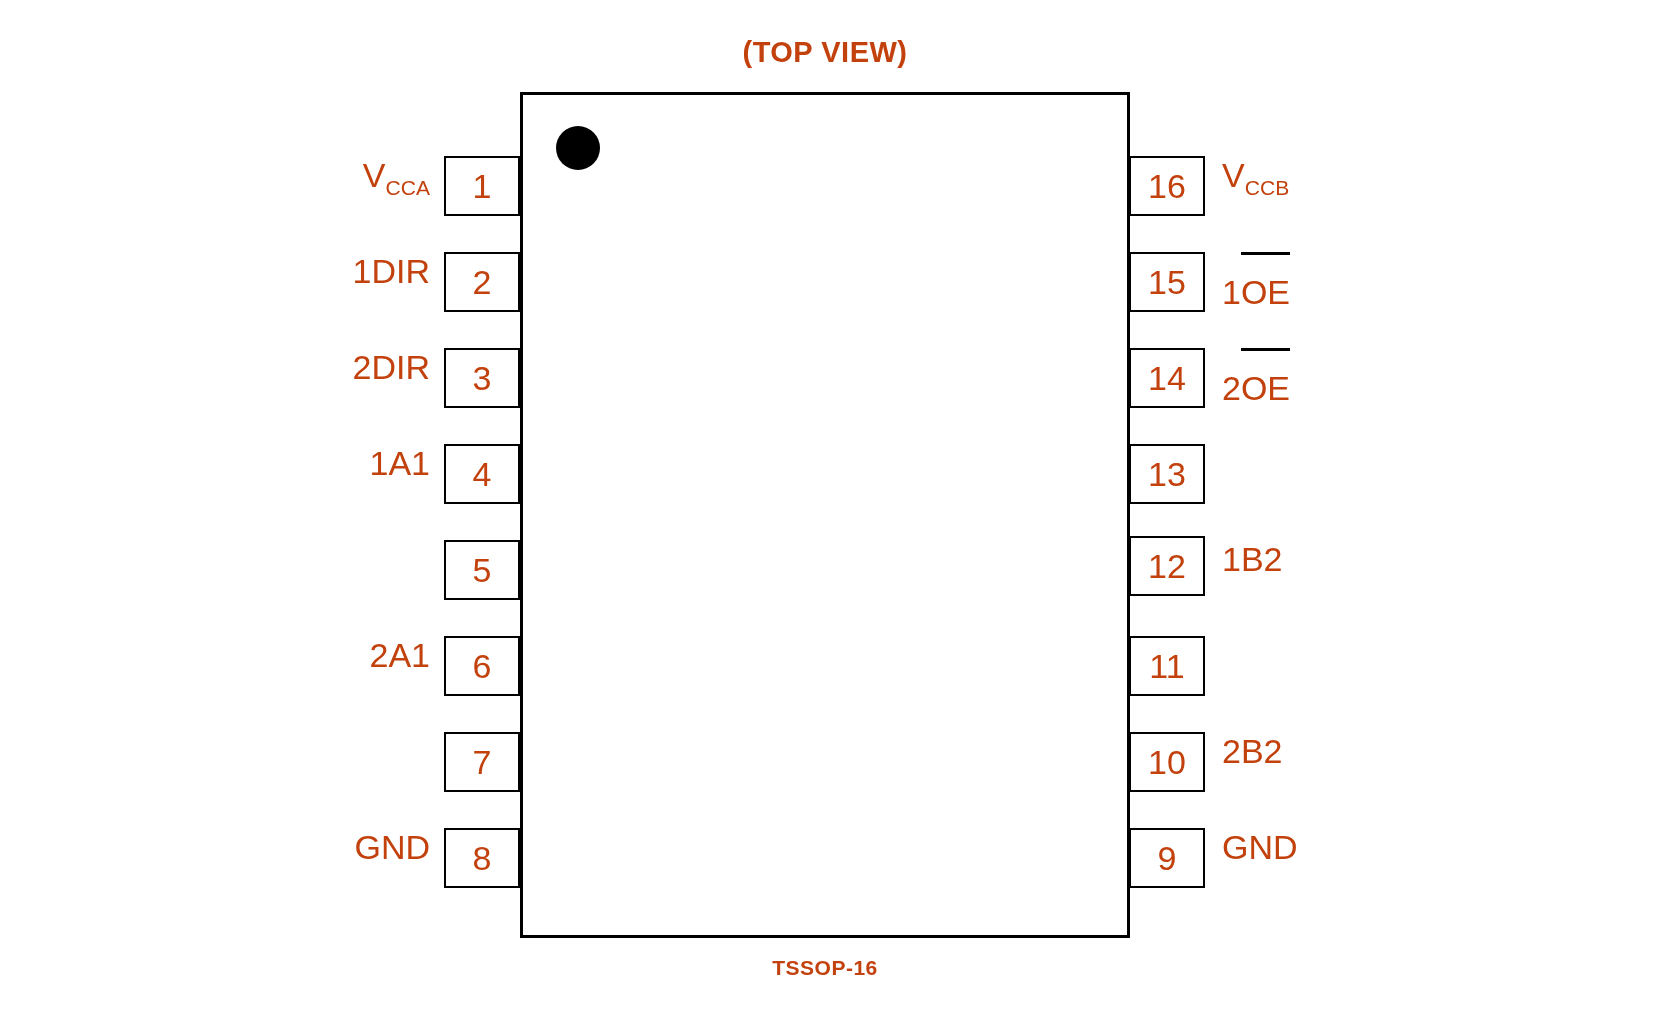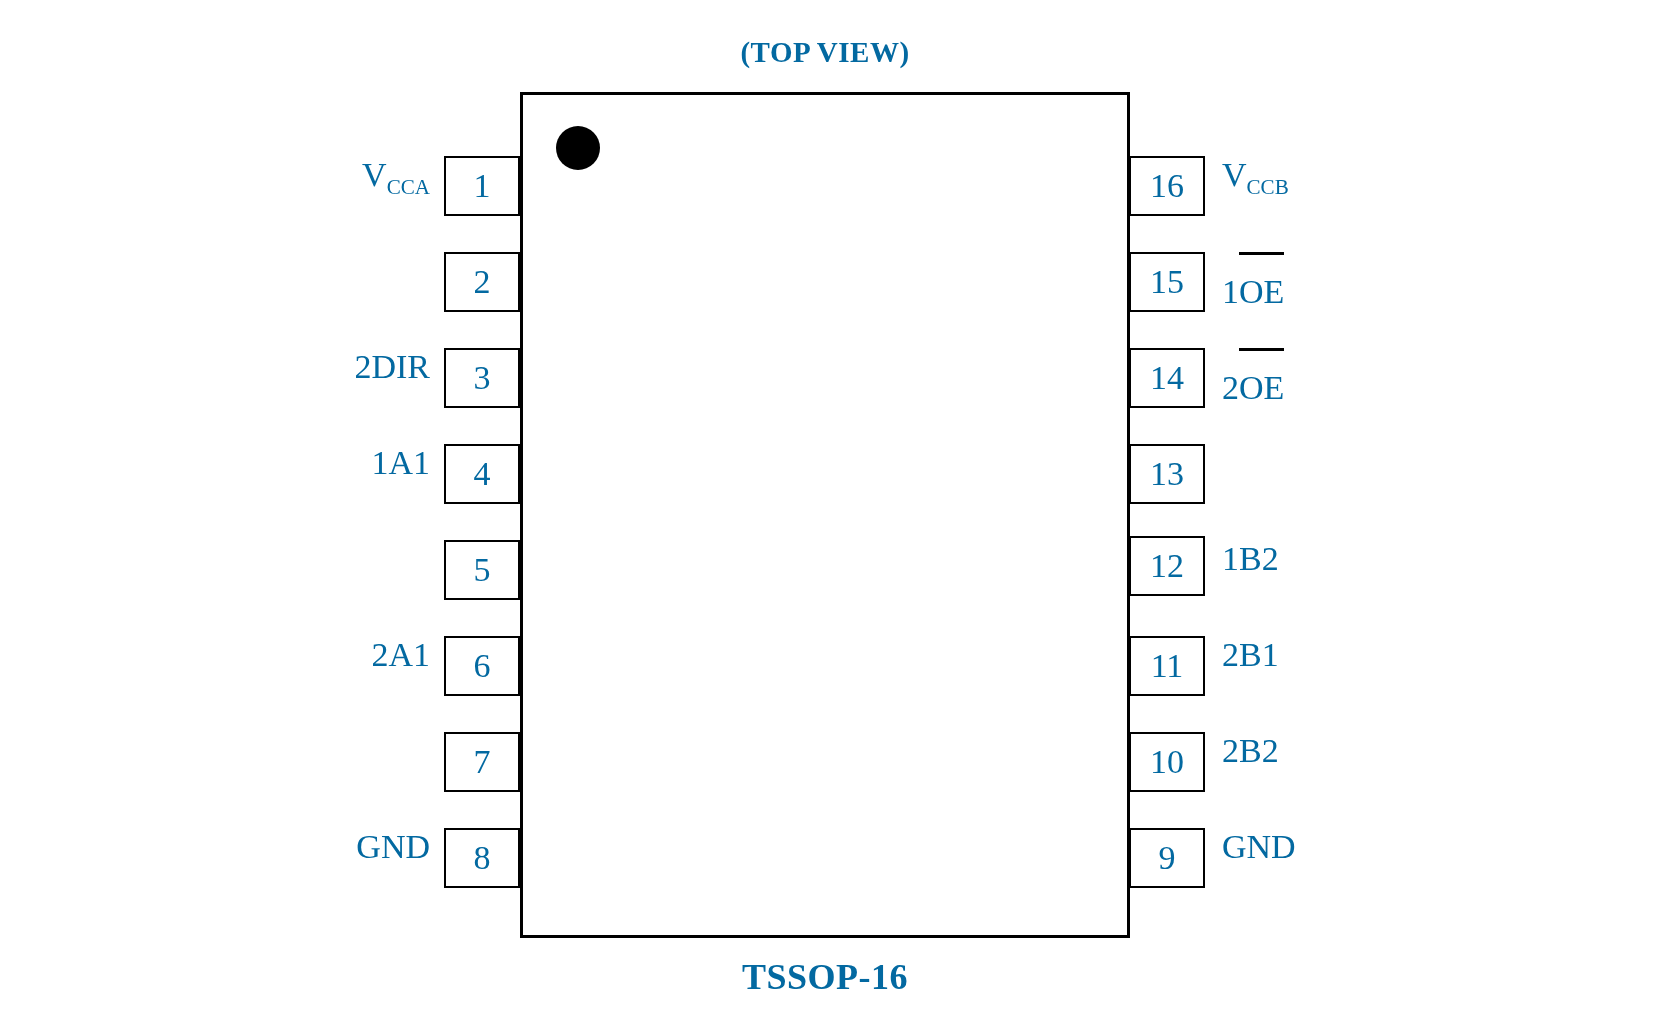--- a/index.html
+++ b/index.html
@@ -1,37 +1,37 @@
 <!DOCTYPE html>
 <html><head>
 <meta charset="utf-8">
 <style>
   html, body { margin: 0; padding: 0; background: #ffffff; }
   .canvas {
     position: relative;
     width: 1514px;
     height: 1036px;
     background: #ffffff;
-    color: #0369a1;
-    font-family: Liberation Serif, serif;
+    color: #c2410c;
+    font-family: Liberation Sans, sans-serif;
     overflow: hidden;
   }
   .title {
     position: absolute;
     left: 520px; top: 36px; width: 610px;
     text-align: center;
     font-size: 29px;
     font-weight: bold;
     letter-spacing: 0.5px;
   }
   .package-label {
     position: absolute;
     left: 520px; top: 956px; width: 610px;
     text-align: center;
-    font-size: 36px;
+    font-size: 21px;
     font-weight: bold;
     letter-spacing: 0.5px;
   }
   .ic-body {
     position: absolute;
     left: 520px; top: 92px;
     width: 610px; height: 846px;
     border: 3px solid #000;
     box-sizing: border-box;
     background: #ffffff;
@@ -88,20 +88,23 @@
   <div class="ic-body"></div>
   <div class="pin1-dot"></div>
 
   <div class="pin-label left" style="top:156px">
       <span class="lbl"><span class="lbl-main">V</span><sub class="lbl-sub">CCA</sub></span>
     </div>
   <div class="pin-box left" style="top:156px">
       <span class="num">1</span>
     </div>
 
+  <div class="pin-label left" style="top:252px">
+      <span class="lbl"><span class="lbl-main">1DIR</span></span>
+    </div>
   <div class="pin-box left" style="top:252px">
       <span class="num">2</span>
     </div>
 
   <div class="pin-label left" style="top:348px">
       <span class="lbl"><span class="lbl-main">2DIR</span></span>
     </div>
   <div class="pin-box left" style="top:348px">
       <span class="num">3</span>
     </div>
@@ -163,23 +166,20 @@
   <div class="pin-box right" style="top:536px">
       <span class="num">12</span>
     </div>
   <div class="pin-label right" style="top:540px">
       <span class="lbl"><span class="lbl-main">1B2</span></span>
     </div>
 
   <div class="pin-box right" style="top:636px">
       <span class="num">11</span>
     </div>
-  <div class="pin-label right" style="top:636px">
-      <span class="lbl"><span class="lbl-main">2B1</span></span>
-    </div>
 
   <div class="pin-box right" style="top:732px">
       <span class="num">10</span>
     </div>
   <div class="pin-label right" style="top:732px">
       <span class="lbl"><span class="lbl-main">2B2</span></span>
     </div>
 
   <div class="pin-box right" style="top:828px">
       <span class="num">9</span>

